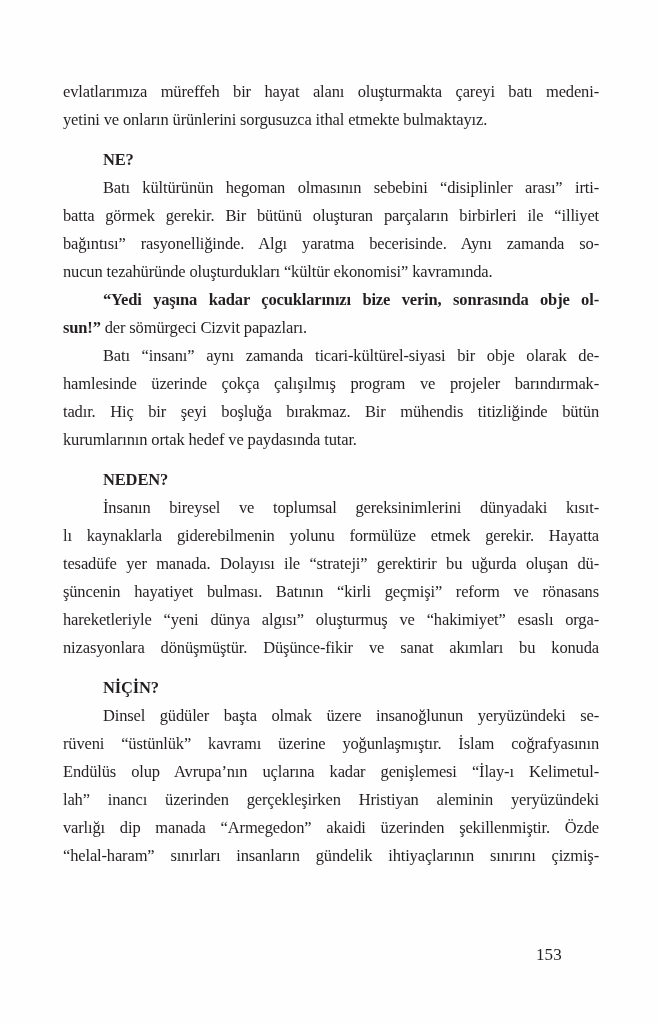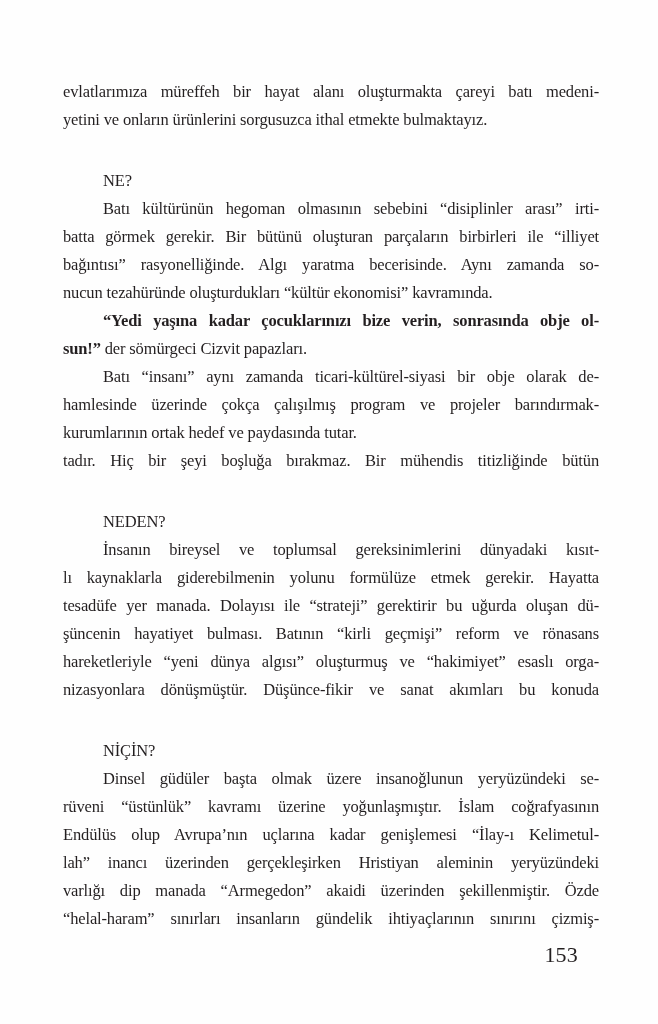--- a/index.html
+++ b/index.html
@@ -23,29 +23,30 @@
     letter-spacing: -0.15px;
   }
   .para { margin: 0; }
   .line {
     text-align: justify;
     text-align-last: justify;
   }
   .line.last { text-align-last: left; }
   .line.indent { text-indent: 40px; }
   .heading {
-    margin-top: 33px;
+    margin-top: 12px;
     padding-left: 40px;
     line-height: 28px;
+    font-weight: bold;
   }
   .seg.bold { font-weight: 700; }
   .page-number {
     position: absolute;
-    top: 941px; right: 80px;
-    font-size: 22px;
+    top: 941px; right: 96px;
+    font-size: 17px;
     line-height: 28px;
     letter-spacing: 0.2px;
   }
 </style>
 </head>
 <body>
 
 <div class="page">
   <div class="text-block" id="text-block">
       <div class="para">
@@ -59,22 +60,22 @@
         <div class="line"><span class="seg">bağıntısı” rasyonelliğinde. Algı yaratma becerisinde. Aynı zamanda so-</span></div>
         <div class="line last"><span class="seg">nucun tezahüründe oluşturdukları “kültür ekonomisi” kavramında.</span></div>
       </div>
       <div class="para">
         <div class="line indent"><span class="seg bold">“Yedi yaşına kadar çocuklarınızı bize verin, sonrasında obje ol-</span></div>
         <div class="line last"><span class="seg bold">sun!”</span><span class="seg"> der sömürgeci Cizvit papazları.</span></div>
       </div>
       <div class="para">
         <div class="line indent"><span class="seg">Batı “insanı” aynı zamanda ticari-kültürel-siyasi bir obje olarak de-</span></div>
         <div class="line"><span class="seg">hamlesinde üzerinde çokça çalışılmış program ve projeler barındırmak-</span></div>
+        <div class="line"><span class="seg">tadır. Hiç bir şeyi boşluğa bırakmaz. Bir mühendis titizliğinde bütün</span></div>
         <div class="line last"><span class="seg">kurumlarının ortak hedef ve paydasında tutar.</span></div>
-        <div class="line"><span class="seg">tadır. Hiç bir şeyi boşluğa bırakmaz. Bir mühendis titizliğinde bütün</span></div>
       </div>
       <div class="heading">NEDEN?</div>
       <div class="para">
         <div class="line indent"><span class="seg">İnsanın bireysel ve toplumsal gereksinimlerini dünyadaki kısıt-</span></div>
         <div class="line"><span class="seg">lı kaynaklarla giderebilmenin yolunu formülüze etmek gerekir. Hayatta</span></div>
         <div class="line"><span class="seg">tesadüfe yer manada. Dolayısı ile “strateji” gerektirir bu uğurda oluşan dü-</span></div>
         <div class="line"><span class="seg">şüncenin hayatiyet bulması. Batının “kirli geçmişi” reform ve rönasans</span></div>
         <div class="line"><span class="seg">hareketleriyle “yeni dünya algısı” oluşturmuş ve “hakimiyet” esaslı orga-</span></div>
         <div class="line"><span class="seg">nizasyonlara dönüşmüştür. Düşünce-fikir ve sanat akımları bu konuda</span></div>
       </div>

